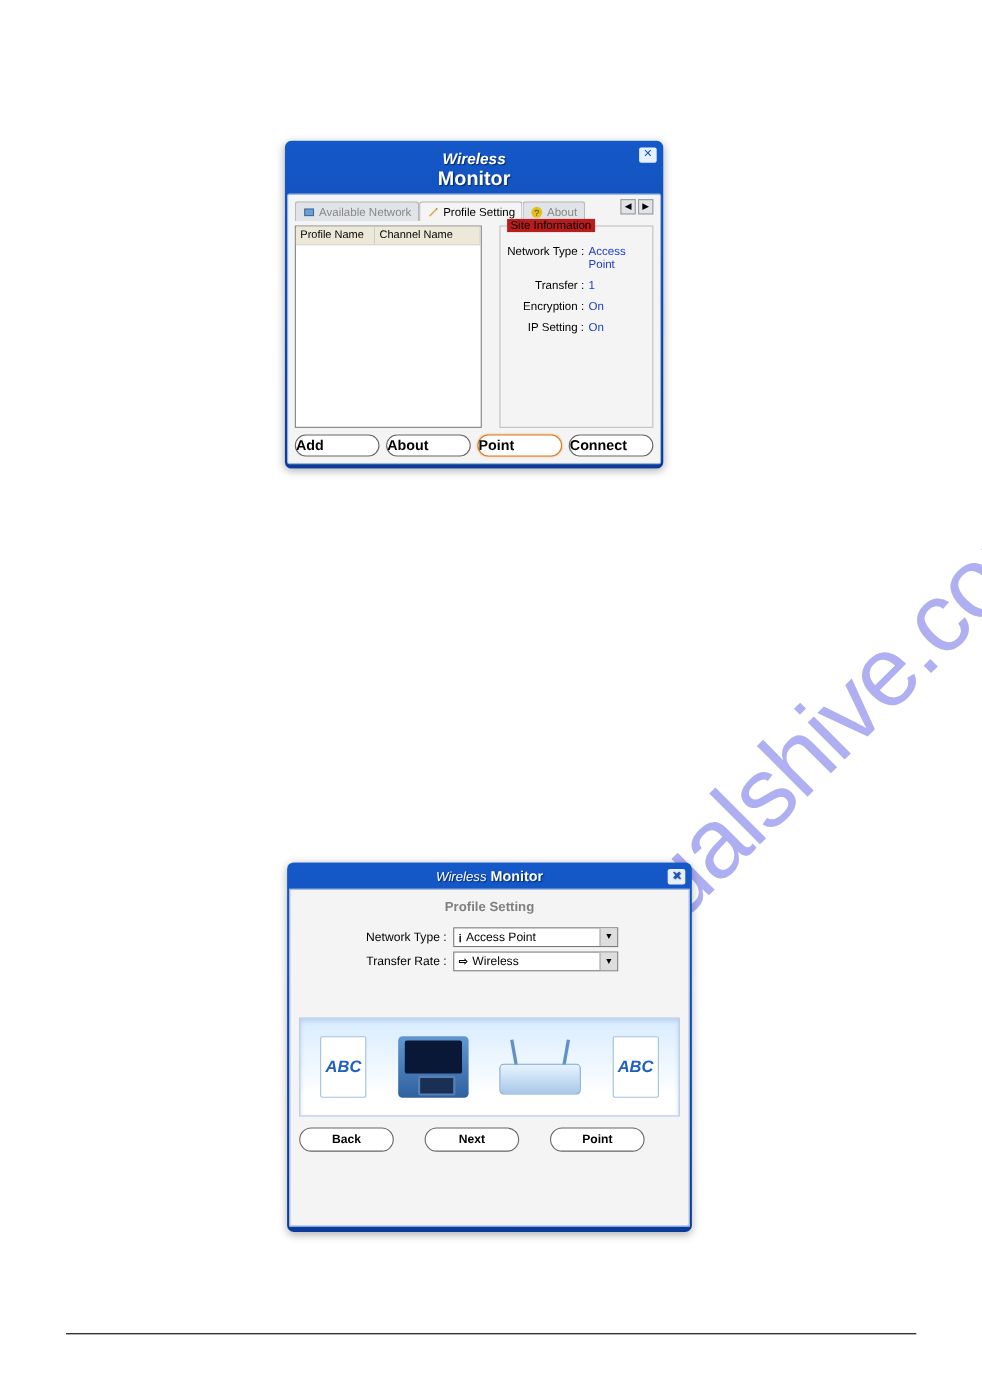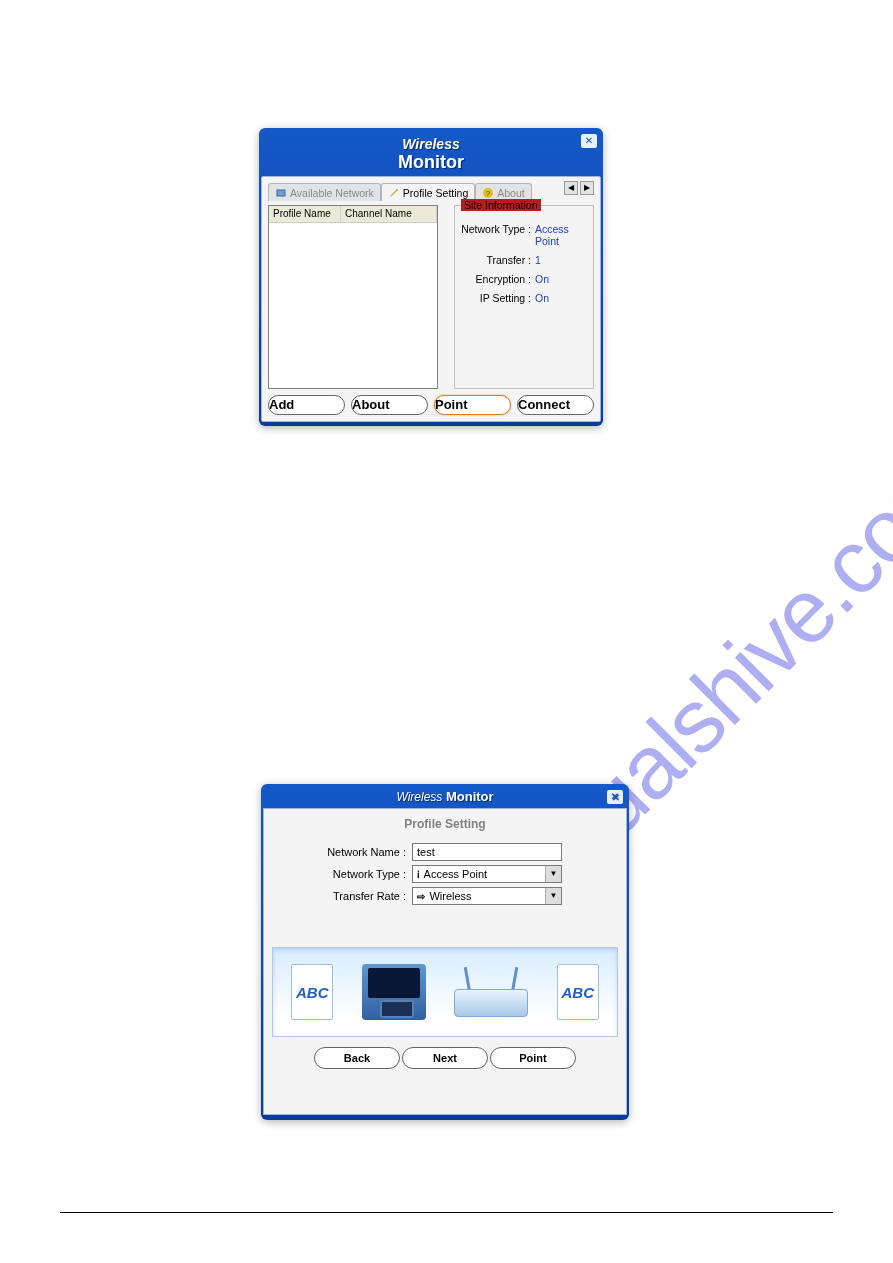--- a/index.html
+++ b/index.html
@@ -320,23 +320,22 @@
   .router .ant {
     position: absolute;
     width: 3px; height: 26px;
     background: #6090c8;
     top: 0;
   }
   .router .ant.l { left: 12px; transform: rotate(-10deg); }
   .router .ant.r { right: 12px; transform: rotate(10deg); }
   .btnrow2 {
     display: flex;
-    gap: 2px;
+    gap: 28px;
     margin-top: 10px;
-    justify-content: center;
   }
   .btn2 {
     width: 86px;
     height: 22px;
     background: #fff;
     border: 1px solid #666;
     border-radius: 11px;
     font-size: 11px;
     font-weight: bold;
     line-height: 20px;
@@ -433,26 +432,20 @@
   <div class="window2">
     <div class="titlebar2">
       <span class="titalic">Wireless</span>
       <span>Monitor</span>
       <div class="closebtn">✕</div>
     </div>
     <div class="body2">
       <div class="subtitle">Profile Setting</div>
 
       <div class="formrow">
-        <div class="flabel">Network Name :</div>
-        <div class="finput">
-          <span>test</span>
-        </div>
-      </div>
-      <div class="formrow">
         <div class="flabel">Network Type :</div>
         <div class="fselect">
           <span class="sicon">ℹ</span>
           <span>Access Point</span>
           <div class="dropicon">▼</div>
         </div>
       </div>
       <div class="formrow">
         <div class="flabel">Transfer Rate :</div>
         <div class="fselect">

